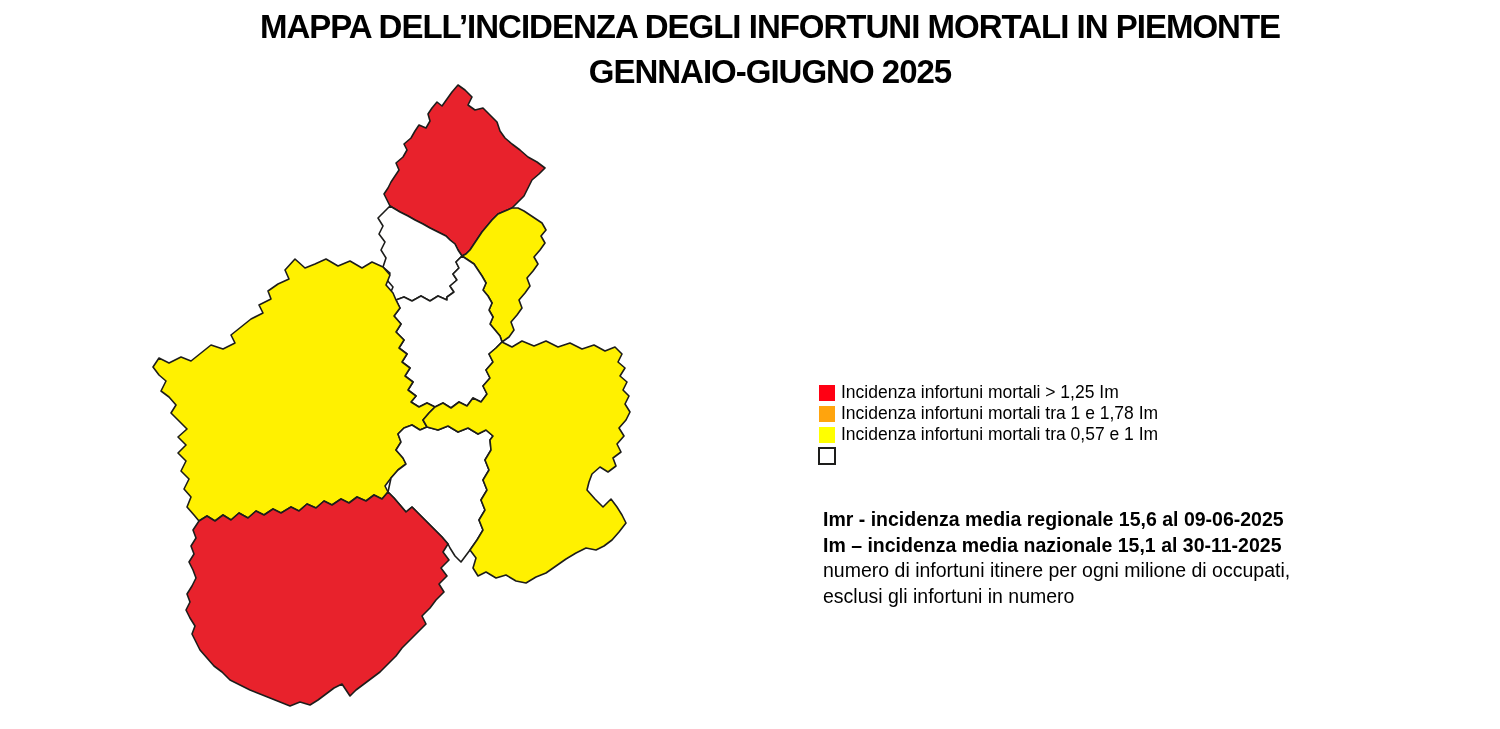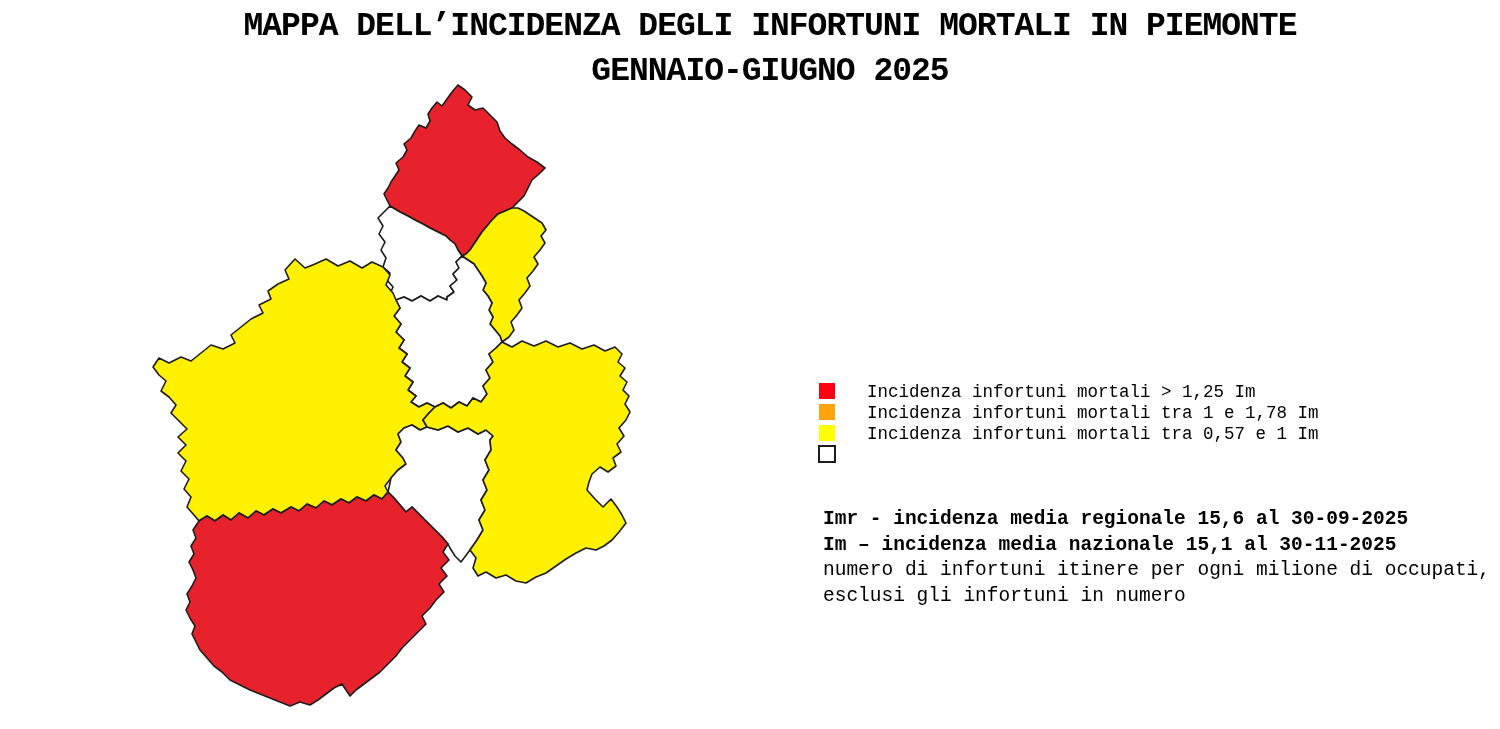--- a/index.html
+++ b/index.html
@@ -1,42 +1,41 @@
 <!DOCTYPE html>
 <html><head>
 <meta charset="utf-8">
 <style>
   html,body{margin:0;padding:0;background:#ffffff;}
   #canvas{
     position:relative;
     width:1500px;height:729px;
     background:#ffffff;
     overflow:hidden;
-    font-family:Liberation Mono, monospace;
+    font-family:Liberation Sans, sans-serif;
     color:#000000;
   }
   .title{
     position:absolute;
     left:20px;top:4px;width:1500px;
     text-align:center;
     font-size:33px;
     font-weight:bold;
     letter-spacing:-1px;
     color:#000000;
     line-height:45px;
     white-space:nowrap;
   }
   #map-svg{position:absolute;left:140px;top:78px;}
   .legend{
     position:absolute;left:818px;top:382px;
   }
   .legend-row{
-    display:flex;align-items:flex-start;
+    display:flex;align-items:center;
     height:21px;
-    gap:26px;
   }
   .legend-swatch-svg{flex:0 0 auto;margin-right:5px;display:block;}
   .legend-label{
     font-size:17.5px;
     line-height:21px;
     white-space:nowrap;
   }
   .notes{
     position:absolute;left:823px;top:507px;
     font-size:19.5px;
@@ -88,19 +87,19 @@
       <span class="legend-label">Incidenza infortuni mortali tra 0,57 e 1 Im</span>
     </div>
     <div class="legend-row">
       <svg class="legend-swatch-svg" width="18" height="18">
         <rect x="1" y="1" width="16" height="16" stroke-width="2" fill="#ffffff" stroke="#1d1d1b"></rect>
       </svg>
     </div>
   </div>
 
   <div class="notes">
-    <div class="bold">Imr - incidenza media regionale 15,6 al 30-09-2025</div>
+    <div class="bold">Imr - incidenza media regionale 15,6 al 09-06-2025</div>
     <div class="bold">Im – incidenza media nazionale 15,1 al 30-11-2025</div>
     <div>numero di infortuni itinere per ogni milione di occupati,</div>
     <div>esclusi gli infortuni in numero</div>
   </div>
 
 </div>
 
 </body></html>

